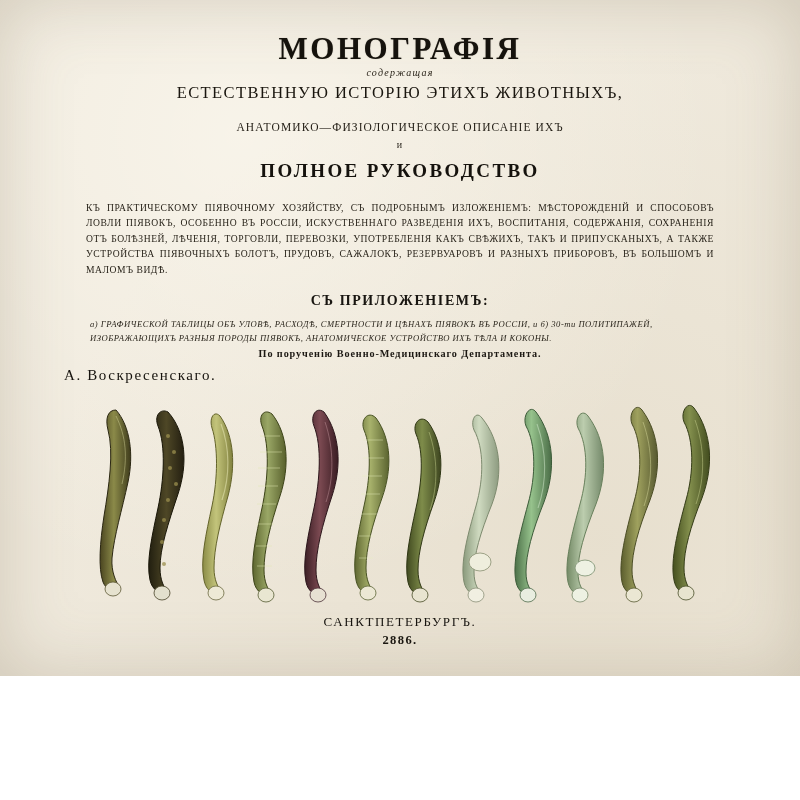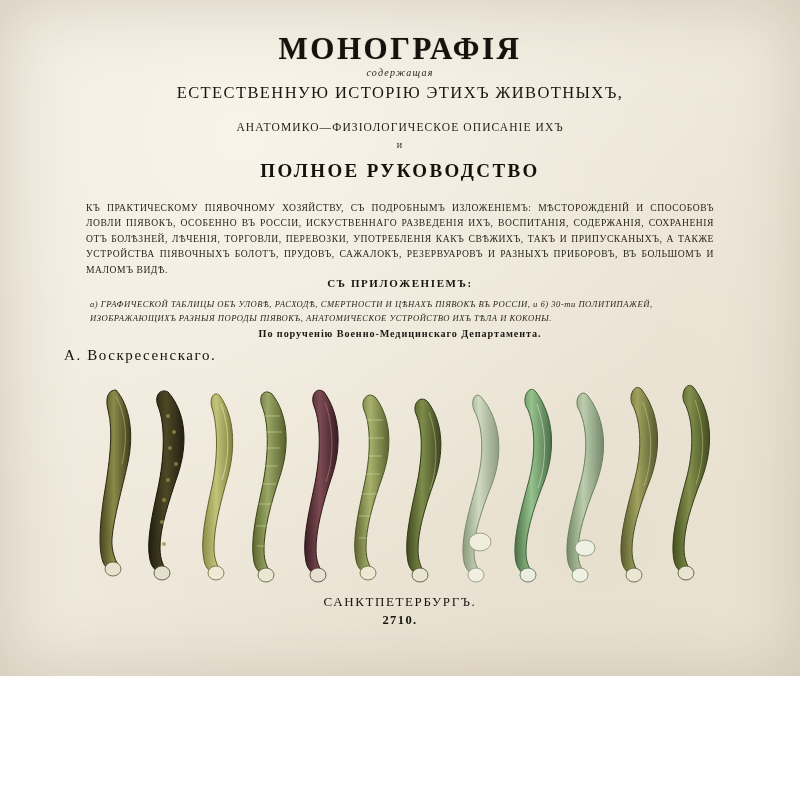--- a/index.html
+++ b/index.html
@@ -88,22 +88,23 @@
     margin-top: 18px;
     font-size: 9.6px;
     line-height: 1.62;
     letter-spacing: 0.55px;
     text-align: justify;
     text-align-last: left;
     color: #241f16;
     padding: 0 22px;
   }
   .t-append {
-    text-align: center;
-    font-size: 11px;
+    margin-top: 16px;
+    text-align: center;
+    font-size: 14px;
     font-weight: bold;
     letter-spacing: 1.6px;
     color: #181510;
   }
   .append-body {
     margin-top: 9px;
     font-size: 8.6px;
     line-height: 1.6;
     letter-spacing: 0.5px;
     text-align: left;
@@ -334,15 +335,15 @@
 
       <g>
         <path d="M630 12 C648 36 650 70 638 102 C626 132 620 154 620 172 C620 184 624 192 628 196 C620 200 612 195 610 184 C606 164 614 134 622 104 C630 76 630 44 620 26 C616 16 624 4 630 12 Z" fill="url(#g12)" stroke="#343c17" stroke-width="1"></path>
         <path d="M631 24 C641 52 641 82 632 108" fill="none" stroke="#cfd894" stroke-width="1" opacity="0.45"></path>
         <ellipse cx="622" cy="197" rx="8" ry="7" fill="#e8e4cf" stroke="#474d27" stroke-width="0.8"></ellipse>
       </g>
     </svg>
   </div>
 
   <div class="t-city">САНКТПЕТЕРБУРГЪ.</div>
-  <div class="t-year">2710.</div>
+  <div class="t-year">2886.</div>
 
 </div>
 
 </body></html>

